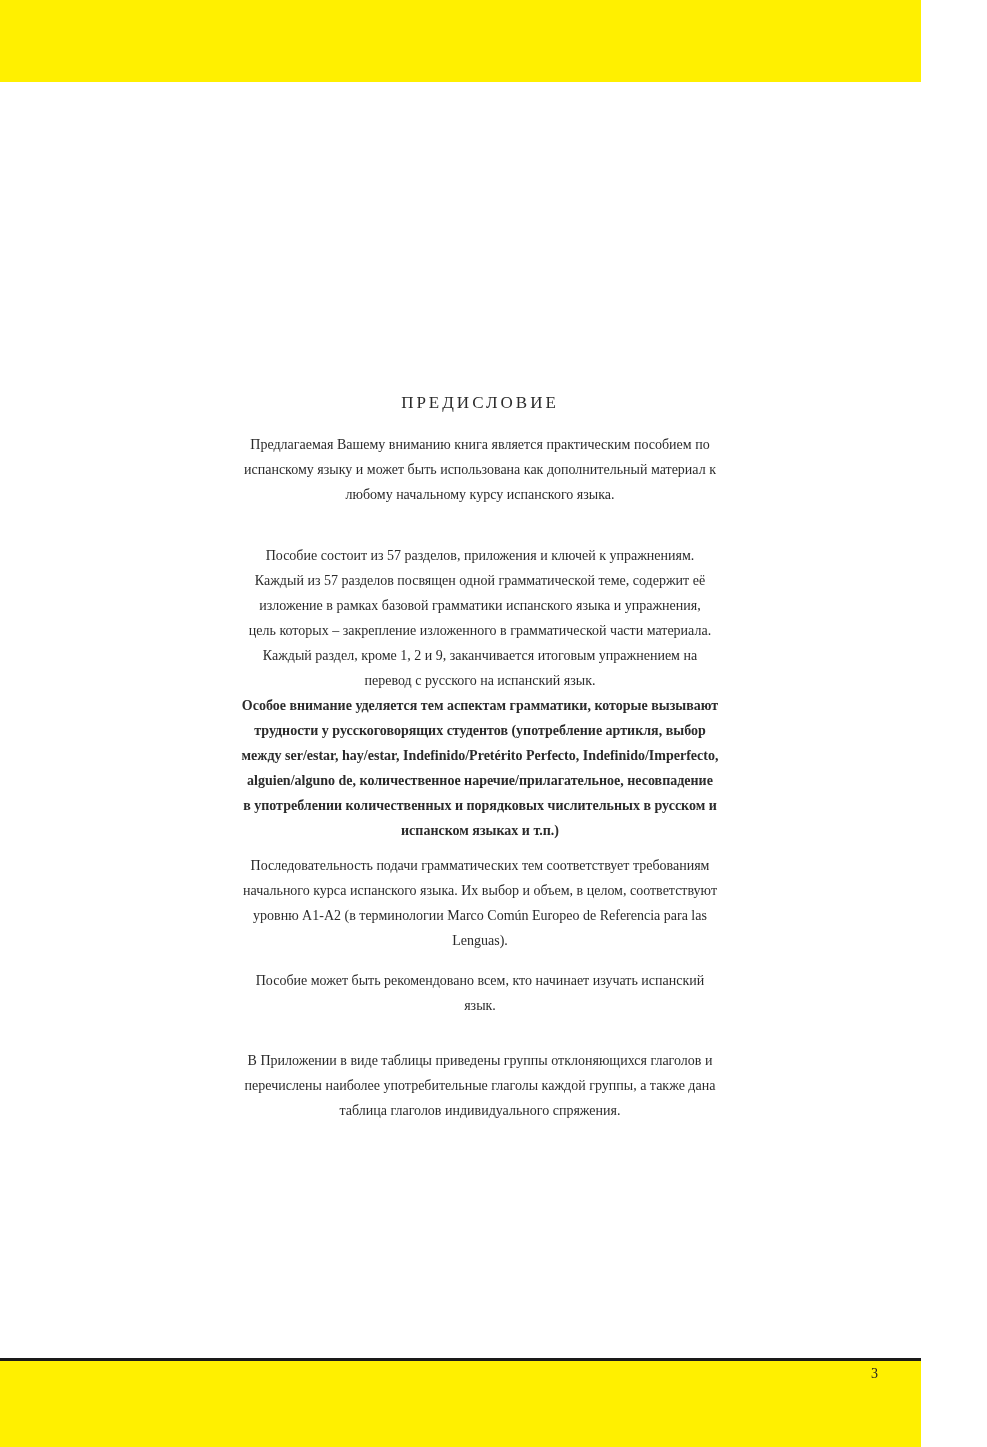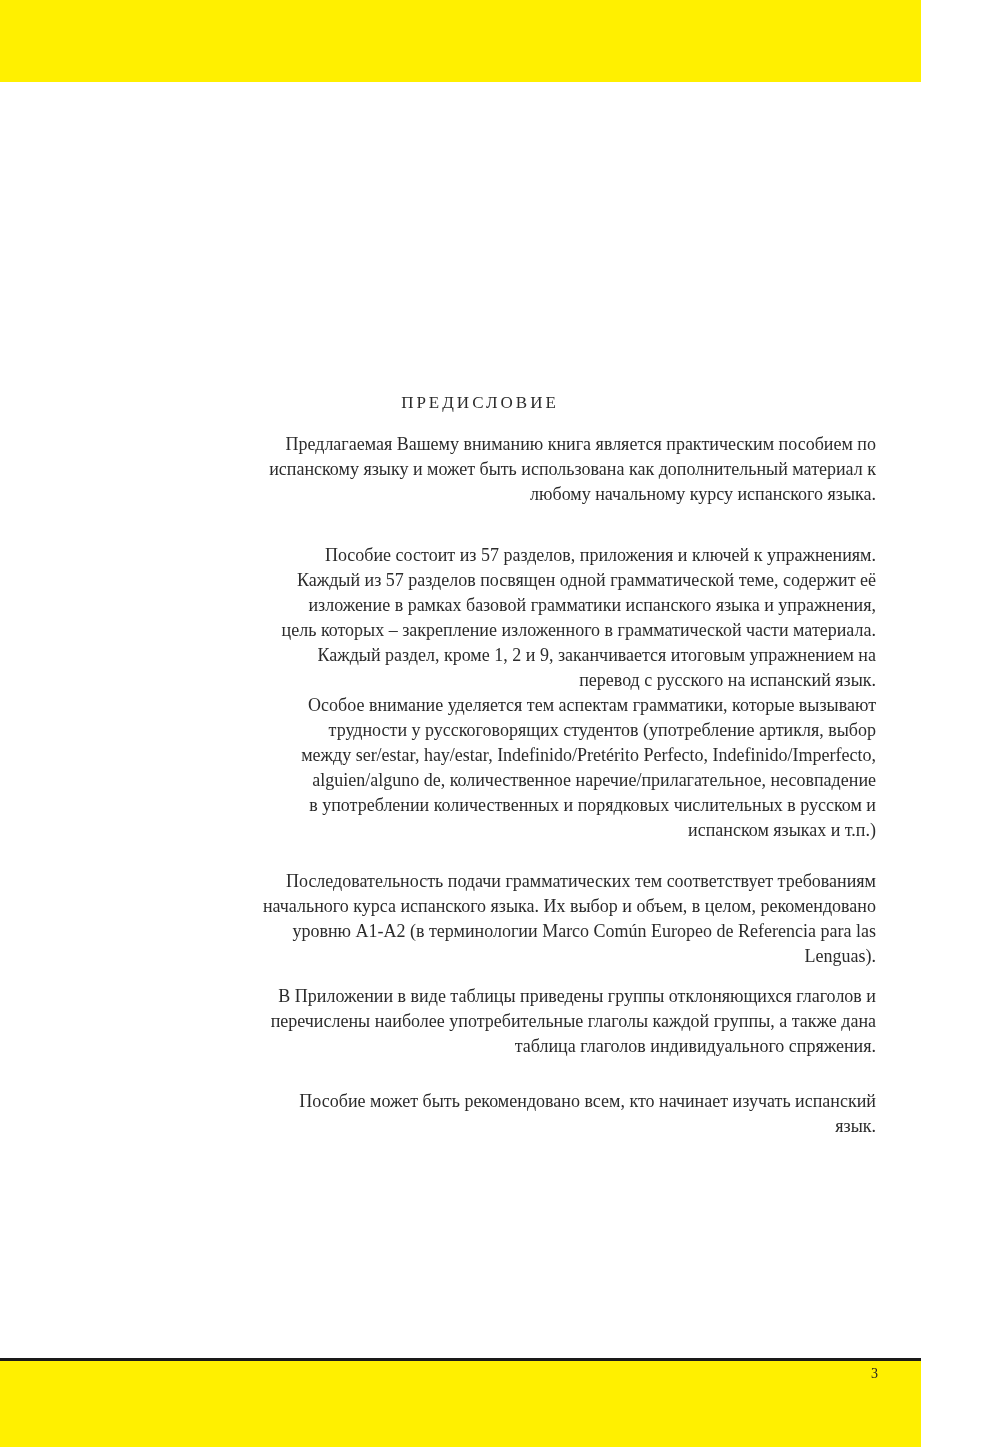--- a/index.html
+++ b/index.html
@@ -51,28 +51,28 @@
     margin: 0 0 17px 0;
     text-align: center;
     font-size: 17px;
     font-weight: normal;
     letter-spacing: 3px;
     line-height: 25px;
     color: #2b2b2b;
   }
   .para {
     margin: 0;
-    font-size: 18px;
+    font-size: 14px;
     line-height: 25px;
     white-space: pre-line;
-    text-align: right;
+    text-align: center;
   }
   .para:nth-of-type(1) { margin-bottom: 36px; }
   .para:nth-of-type(2) { margin-bottom: 0; }
-  .para:nth-of-type(3) { margin-bottom: 26px; }
+  .para:nth-of-type(3) { margin-bottom: 10px; font-weight: bold; }
   .para:nth-of-type(4) { margin-bottom: 15px; }
   .para:nth-of-type(5) { margin-bottom: 30px; }
   .para:nth-of-type(6) { margin-bottom: 13px; }
   .para:nth-of-type(7) { margin-bottom: 0; }
 </style>
 </head>
 <body>
 
 <div id="page-root">
 
@@ -90,27 +90,27 @@
 цель которых – закрепление изложенного в грамматической части материала.
 Каждый раздел, кроме 1, 2 и 9, заканчивается итоговым упражнением на
 перевод с русского на испанский язык.</p>
     <p class="para">Особое внимание уделяется тем аспектам грамматики, которые вызывают
 трудности у русскоговорящих студентов (употребление артикля, выбор
 между ser/estar, hay/estar, Indefinido/Pretérito Perfecto, Indefinido/Imperfecto,
 alguien/alguno de, количественное наречие/прилагательное, несовпадение
 в употреблении количественных и порядковых числительных в русском и
 испанском языках и т.п.)</p>
     <p class="para">Последовательность подачи грамматических тем соответствует требованиям
-начального курса испанского языка. Их выбор и объем, в целом, рекомендовано
+начального курса испанского языка. Их выбор и объем, в целом, соответствуют
 уровню А1-А2 (в терминологии Marco Común Europeo de Referencia para las
 Lenguas).</p>
+    <p class="para">Пособие может быть рекомендовано всем, кто начинает изучать испанский
+язык.</p>
     <p class="para">В Приложении в виде таблицы приведены группы отклоняющихся глаголов и
 перечислены наиболее употребительные глаголы каждой группы, а также дана
 таблица глаголов индивидуального спряжения.</p>
-    <p class="para">Пособие может быть рекомендовано всем, кто начинает изучать испанский
-язык.</p>
   </div>
 
   <div id="bottom-band" class="band">
     <span id="page-number">3</span>
   </div>
 
 </div>
 
 </body></html>

